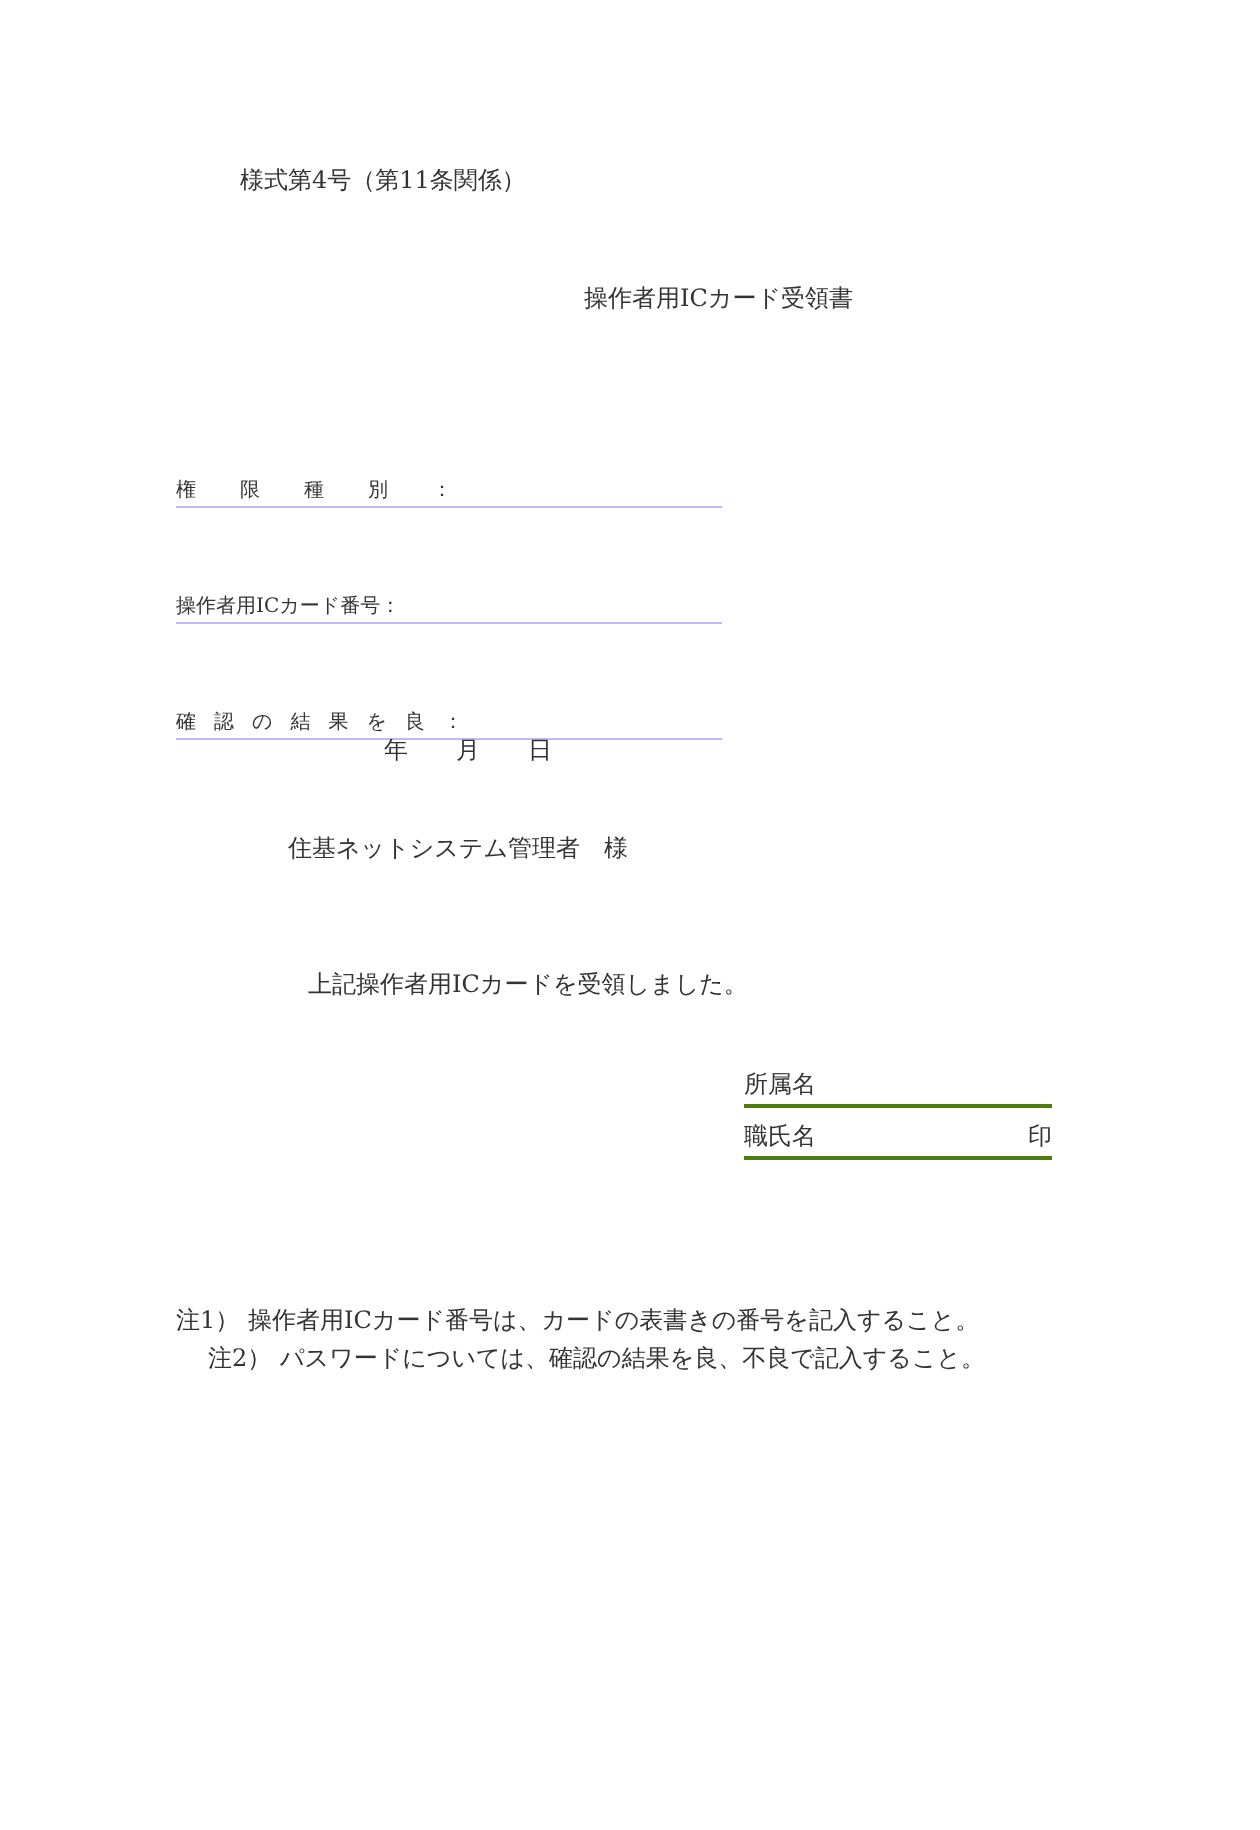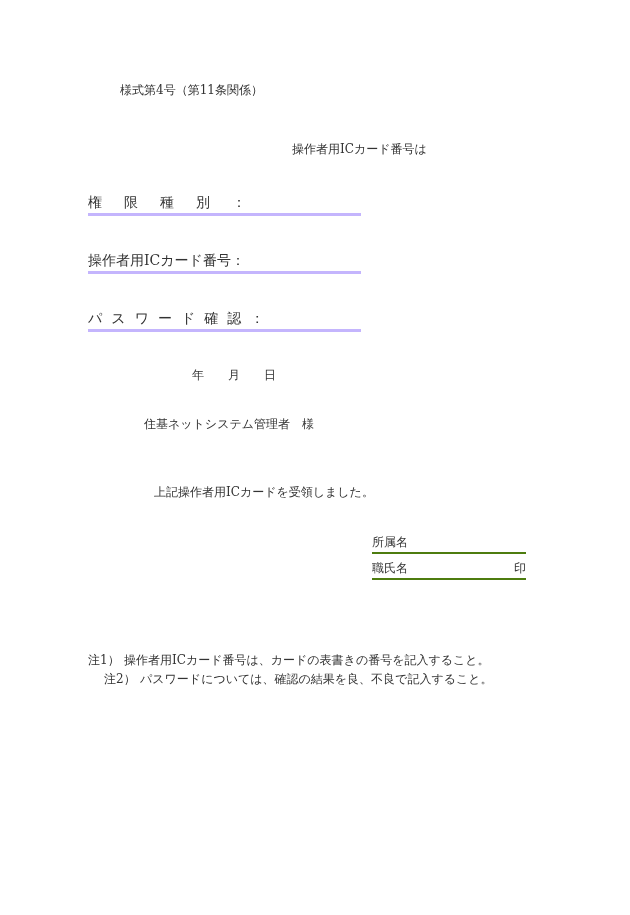--- a/index.html
+++ b/index.html
@@ -17,22 +17,23 @@
       font-size: 12px;
     }
     .abs { position: absolute; white-space: nowrap; margin-left: 44px; }
     .form-no { left: 76px; top: 82px; font-size: 12px; }
     .doc-title { left: 248px; top: 141px; font-size: 12px; }
     .field {
       position: absolute;
       left: 88px;
       width: 273px;
       height: 18px;
-      border-bottom: 3px solid #c4b5fd;
-      font-size: 14px;
+      border-bottom: 1px solid #c4b5fd;
+      font-size: 10px;
+      margin-top: 40px;
     }
     .field span { position: absolute; left: 0; bottom: 1px; white-space: nowrap; }
     .f1 { top: 195px; }
     .f2 { top: 253px; }
     .f3 { top: 311px; }
     .f1 span { letter-spacing: 22px; }
     .f3 span { letter-spacing: 9px; }
     .date { top: 367px; font-size: 12px; }
     .date span { position: absolute; white-space: nowrap; }
     .recipient { left: 100px; top: 416px; font-size: 12px; }
@@ -57,32 +58,32 @@
     }
     .note .nlabel { display: inline-block; width: 36px; }
     .n1 { top: 652px; }
     .n2 { top: 671px; margin-left: 16px; }
   </style>
 </head>
 <body>
 
 <div class="abs form-no">様式第4号（第11条関係）</div>
 
-<div class="abs doc-title">操作者用ICカード番号は</div>
+<div class="abs doc-title">操作者用ICカード受領書</div>
 
 <div class="field f1">
   <span>権限種別：</span>
 </div>
 
 <div class="field f2">
   <span>操作者用ICカード番号：</span>
 </div>
 
 <div class="field f3">
-  <span>パスワード確認：</span>
+  <span>確認の結果を良：</span>
 </div>
 
 <div class="abs date" style="left:0;width:630px;height:16px;">
   <span style="left:148px;">年</span>
   <span style="left:184px;">月</span>
   <span style="left:220px;">日</span>
 </div>
 
 <div class="abs recipient">住基ネットシステム管理者　様</div>
 

